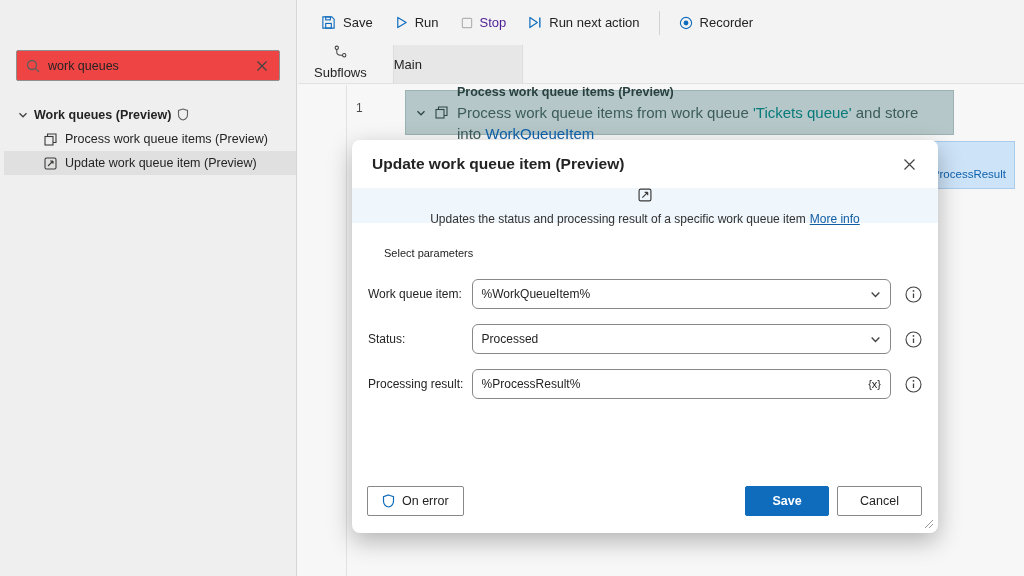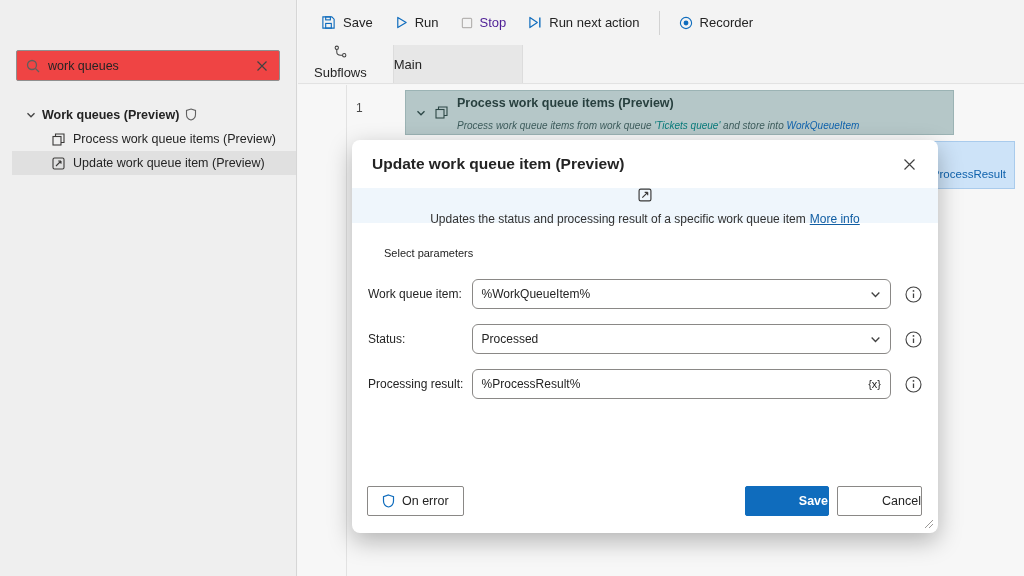--- a/index.html
+++ b/index.html
@@ -14,21 +14,21 @@
   
   .sidebar { position:absolute; left:0; top:0; width:297px; height:576px;
     background:#efefef; border-right:1px solid #d6d6d6; z-index:2; }
   .panel-title { position:absolute; left:16px; top:28px; font-size:17px; font-weight:bold;margin-top:29px; }
   .search-box { position:absolute; left:16px; top:50px; width:264px; height:31px;
     background:#ef4444; border:1px solid #8f8f8f; border-radius:2px;
     display:flex; align-items:center; padding:0 9px; gap:8px; }
   .search-text { flex:1; font-size:12.5px; color:#242424; }
   .clear-btn { cursor:pointer; padding:2px; }
 
-  .tree { position:absolute; left:12px; right:0; top:102px; font-size:12.5px; }
+  .tree { position:absolute; left:4px; right:0; top:102px; font-size:12.5px; }
   .tree-group { display:flex; align-items:center; height:25px; padding-left:14px; gap:6px; font-weight:bold; cursor:pointer; }
   .tree-item { display:flex; align-items:center; height:24px; padding-left:40px; gap:8px; cursor:pointer; }
   .tree-item.selected { background:#e0e0e0; }
 
   
   .main { position:absolute; left:298px; top:0; right:0; bottom:0; }
   .toolbar { position:absolute; left:0; top:0; right:0; height:45px; background:#f3f3f3;
     display:flex; align-items:center; padding-left:12px; }
   .tb-btn { display:flex; align-items:center; gap:7px; font-size:13px; height:32px;
     padding:0 11px; border-radius:2px; cursor:pointer; }
@@ -44,21 +44,21 @@
 
   .flow { position:absolute; left:0; top:85px; right:0; bottom:0; background:#f7f7f7; }
   .gutter-line { position:absolute; left:48px; top:0; bottom:0; width:1px; background:#e2e2e2; }
   .row-number { position:absolute; left:58px; top:16px; font-size:12px; color:#4a4a4a; }
 
   .action-teal { position:absolute; left:107px; top:5px; width:549px; height:45px;
     background:#b5c7c8; border:1px solid #9bb3b4;
     display:flex; align-items:center; padding:0 10px; gap:9px; cursor:pointer; z-index:1; }
   .action-text { line-height:1.35; }
   .action-title { font-size:12.5px; font-weight:bold; color:#28403f; }
-  .action-desc { font-size:10px; color:#3d5c5c;font-style:italic; }
+  .action-desc { font-size:15px; color:#3d5c5c; }
   .desc-queue { color:#077a7a; }
   .desc-var { color:#0f62ac; }
 
   .action-blue { position:absolute; left:107px; top:56px; width:610px; height:48px;
     background:#cde3f8; border:1px solid #a9cbec; cursor:pointer; z-index:1; }
   .blue-var { position:absolute; right:8px; top:26px; font-size:11.5px; color:#0f62ac; }
 
   
   .dialog { position:absolute; left:352px; top:140px; width:586px; height:393px;
     background:#fff; border-radius:8px; box-shadow:0 8px 24px rgba(0,0,0,.28);
@@ -74,21 +74,21 @@
   .dlg-section { font-size:11px; margin:24px 0 20px 16px; }
   .param-row { display:flex; align-items:center; margin-bottom:15px; }
   .param-label { width:104px; font-size:12px; }
   .param-field { width:421px; height:30px; background:#fff; border:1px solid #8a8886;
     border-radius:6px; display:flex; align-items:center; justify-content:space-between;
     padding:0 9px; font-size:12px; cursor:pointer; }
   .fx { font-size:11px; color:#242424; }
   .info-icon { margin-left:14px; cursor:pointer; }
   .dlg-footer { position:absolute; left:15px; right:16px; bottom:17px;
     display:flex; align-items:center; justify-content:space-between; }
-  .btn { height:30px; border-radius:2px; display:flex; align-items:center; justify-content:flex-end;
+  .btn { height:30px; border-radius:2px; display:flex; align-items:center; justify-content:center;
     font-size:12.5px; cursor:pointer; }
   .btn-onerror { border:1px solid #8a8886; background:#fff; gap:7px; padding:0 14px; }
   .btn-group { display:flex; gap:8px; }
   .btn-primary { width:84px; background:#0f6cbd; color:#fff; font-weight:600; border:1px solid #0f6cbd; }
   .btn-cancel { width:85px; background:#fff; border:1px solid #8a8886; }
   .resize-grip { position:absolute; right:4px; bottom:4px; }
 </style>
 </head>
 <body>
 

